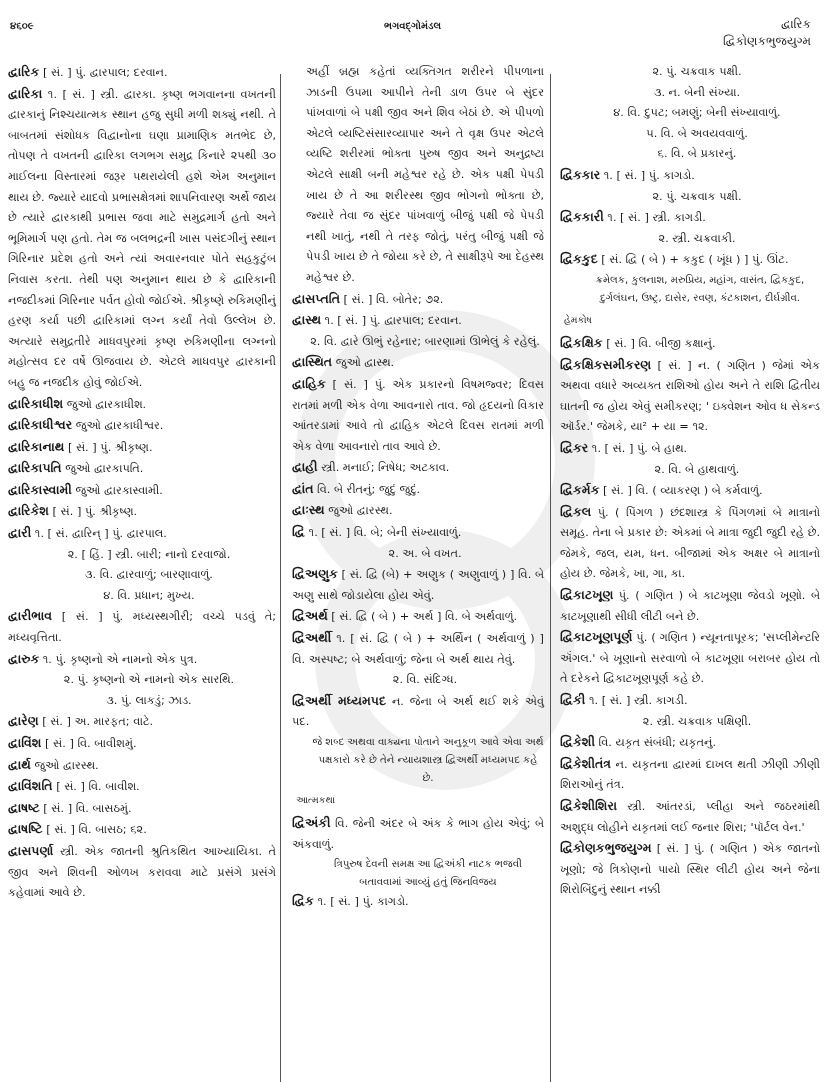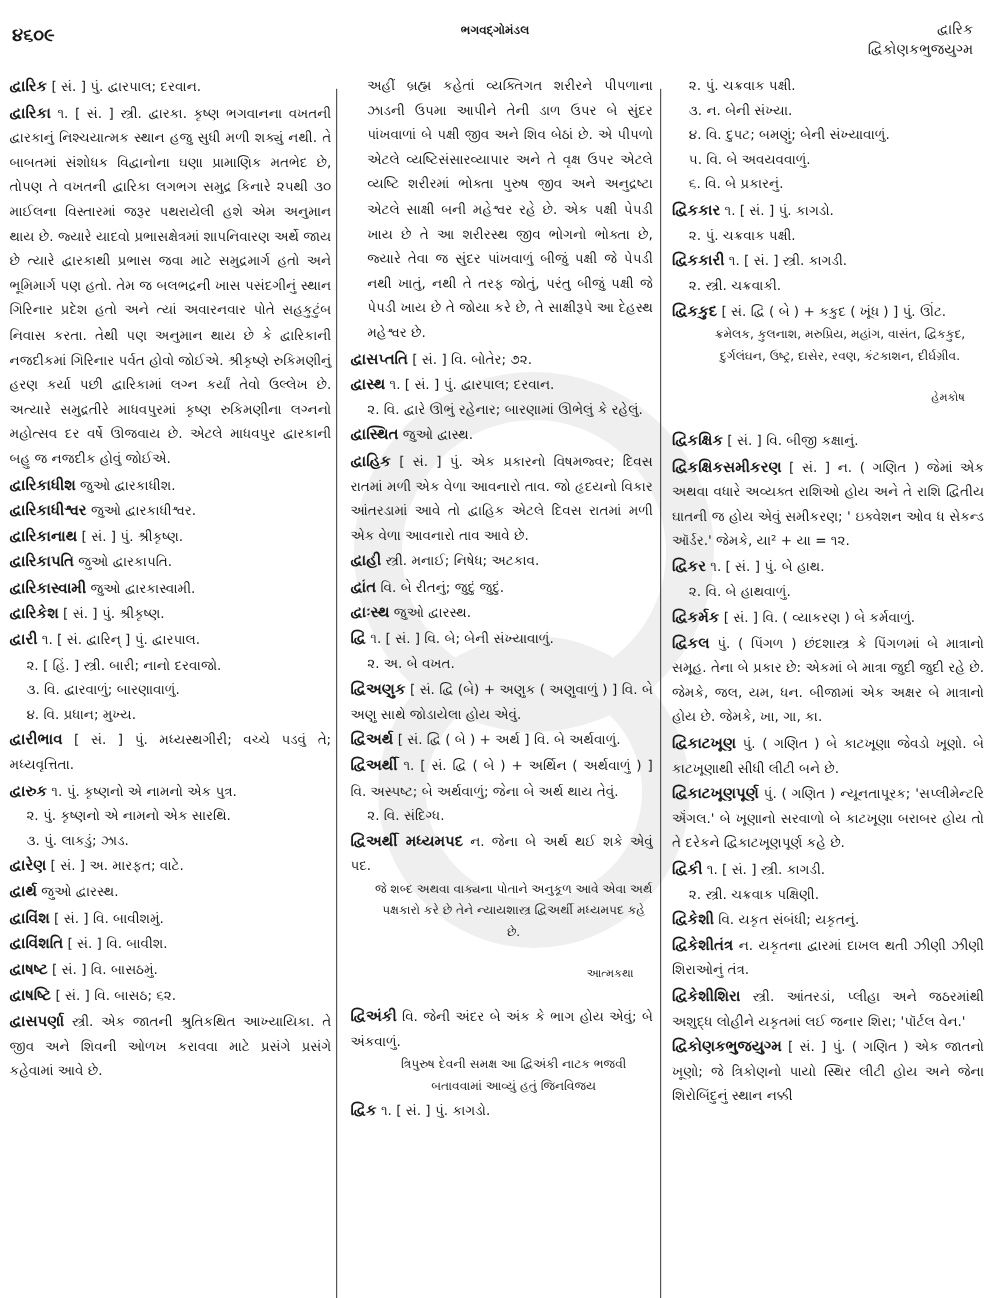--- a/index.html
+++ b/index.html
@@ -1,38 +1,38 @@
 <!DOCTYPE html>
 <html><head>
 <meta charset="utf-8">
 <style>
   html, body { margin: 0; padding: 0; background: #ffffff; }
   body { width: 825px; height: 1082px; position: relative; overflow: hidden;
          font-family: "DejaVu Sans", "Liberation Sans", sans-serif; color: #1a1a1a; }
   .page { position: absolute; inset: 0; }
   .watermark { position: absolute; left: 255px; top: 300px; width: 380px; height: 500px; pointer-events: none; opacity: 0.06; }
   .header { position: absolute; top: 0; left: 0; width: 825px; height: 58px; }
-  .page-num { position: absolute; left: 10px; top: 20px; font-size: 15px; font-weight: bold; }
+  .page-num { position: absolute; left: 10px; top: 20px; font-size: 10px; font-weight: bold; }
   .running-title { position: absolute; left: 0; right: 0; top: 20px; text-align: center; font-size: 10px; font-weight: bold; }
   .guide-words { position: absolute; right: 14px; top: 16px; text-align: right; font-size: 12px; line-height: 17px; }
   .columns { position: absolute; top: 62px; left: 0; width: 825px; height: 1020px; padding-left: 20px; }
   .col { position: absolute; top: 0; font-size: 11.3px; line-height: 20.6px; }
   .col1 { left: 8px; width: 268px; }
   .col2 { left: 292px; width: 252px; }
   .col3 { left: 560px; width: 260px; }
   .divider { position: absolute; top: 12px; width: 1px; background: #555; }
   .div1 { left: 280px; height: 1010px; }
   .div2 { left: 550px; height: 1010px; }
   .entry { margin: 0; text-align: justify; }
   .entry .hw { font-weight: bold; font-size: 12.5px; }
   .entry .body { }
-  .sub { padding-left: 14px; margin: 0; }
+  .sub { padding-left: 14px; margin: 0; text-align: center; }
   .cont { padding-left: 14px; }
   .quote { padding-left: 20px; font-size: 10.2px; line-height: 18px; margin: 0; text-align: center; }
-  .attrib { text-align: right; font-size: 9.5px; line-height: 18px; margin: 16px; }
+  .attrib { font-size: 9.5px; line-height: 18px; margin: 4px; }
 </style>
 </head>
 <body>
 
 <div class="page">
 
   <svg class="watermark" viewBox="0 0 380 500">
     <circle cx="190" cy="160" r="130" fill="none" stroke="#000" stroke-width="40"></circle>
     <circle cx="190" cy="360" r="110" fill="none" stroke="#000" stroke-width="40"></circle>
   </svg>
@@ -58,22 +58,22 @@
         <p class="entry"><span class="hw">દ્વારિકેશ</span><span class="body"> [ સં. ] પું. શ્રીકૃષ્ણ.</span></p>
         <p class="entry"><span class="hw">દ્વારી</span><span class="body"> ૧. [ સં. દ્વારિન્ ] પું. દ્વારપાલ.</span></p>
         <p class="sub">૨. [ હિં. ] સ્ત્રી. બારી; નાનો દરવાજો.</p>
         <p class="sub">૩. વિ. દ્વારવાળું; બારણાવાળું.</p>
         <p class="sub">૪. વિ. પ્રધાન; મુખ્ય.</p>
         <p class="entry"><span class="hw">દ્વારીભાવ</span><span class="body"> [ સં. ] પું. મધ્યસ્થગીરી; વચ્ચે પડવું તે; મધ્યવૃત્તિતા.</span></p>
         <p class="entry"><span class="hw">દ્વારુક</span><span class="body"> ૧. પું. કૃષ્ણનો એ નામનો એક પુત્ર.</span></p>
         <p class="sub">૨. પું. કૃષ્ણનો એ નામનો એક સારથિ.</p>
         <p class="sub">૩. પું. લાકડું; ઝાડ.</p>
         <p class="entry"><span class="hw">દ્વારેણ</span><span class="body"> [ સં. ] અ. મારફત; વાટે.</span></p>
+        <p class="entry"><span class="hw">દ્વાવિંશ</span><span class="body"> [ સં. ] વિ. બાવીશમું.</span></p>
         <p class="entry"><span class="hw">દ્વાર્થ</span><span class="body"> જુઓ દ્વારસ્થ.</span></p>
-        <p class="entry"><span class="hw">દ્વાવિંશ</span><span class="body"> [ સં. ] વિ. બાવીશમું.</span></p>
         <p class="entry"><span class="hw">દ્વાવિંશતિ</span><span class="body"> [ સં. ] વિ. બાવીશ.</span></p>
         <p class="entry"><span class="hw">દ્વાષષ્ટ</span><span class="body"> [ સં. ] વિ. બાસઠમું.</span></p>
         <p class="entry"><span class="hw">દ્વાષષ્ટિ</span><span class="body"> [ સં. ] વિ. બાસઠ; ૬૨.</span></p>
         <p class="entry"><span class="hw">દ્વાસપર્ણા</span><span class="body"> સ્ત્રી. એક જાતની શ્રુતિકથિત આખ્યાયિકા. તે જીવ અને શિવની ઓળખ કરાવવા માટે પ્રસંગે પ્રસંગે કહેવામાં આવે છે.</span></p>
       </div>
     <div class="divider div1"></div>
     <div class="col col2">
         <p class="entry cont">અહીં બ્રહ્મ કહેતાં વ્યક્તિગત શરીરને પીપળાના ઝાડની ઉપમા આપીને તેની ડાળ ઉપર બે સુંદર પાંખવાળાં બે પક્ષી જીવ અને શિવ બેઠાં છે. એ પીપળો એટલે વ્યષ્ટિસંસારવ્યાપાર અને તે વૃક્ષ ઉપર એટલે વ્યષ્ટિ શરીરમાં ભોક્તા પુરુષ જીવ અને અનુદ્રષ્ટા એટલે સાક્ષી બની મહેશ્વર રહે છે. એક પક્ષી પેપડી ખાય છે તે આ શરીરસ્થ જીવ ભોગનો ભોક્તા છે, જ્યારે તેવા જ સુંદર પાંખવાળું બીજું પક્ષી જે પેપડી નથી ખાતું, નથી તે તરફ જોતું, પરંતુ બીજું પક્ષી જે પેપડી ખાય છે તે જોયા કરે છે, તે સાક્ષીરૂપે આ દેહસ્થ મહેશ્વર છે.</p>
         <p class="entry"><span class="hw">દ્વાસપ્તતિ</span><span class="body"> [ સં. ] વિ. બોતેર; ૭૨.</span></p>
         <p class="entry"><span class="hw">દ્વાસ્થ</span><span class="body"> ૧. [ સં. ] પું. દ્વારપાલ; દરવાન.</span></p>

